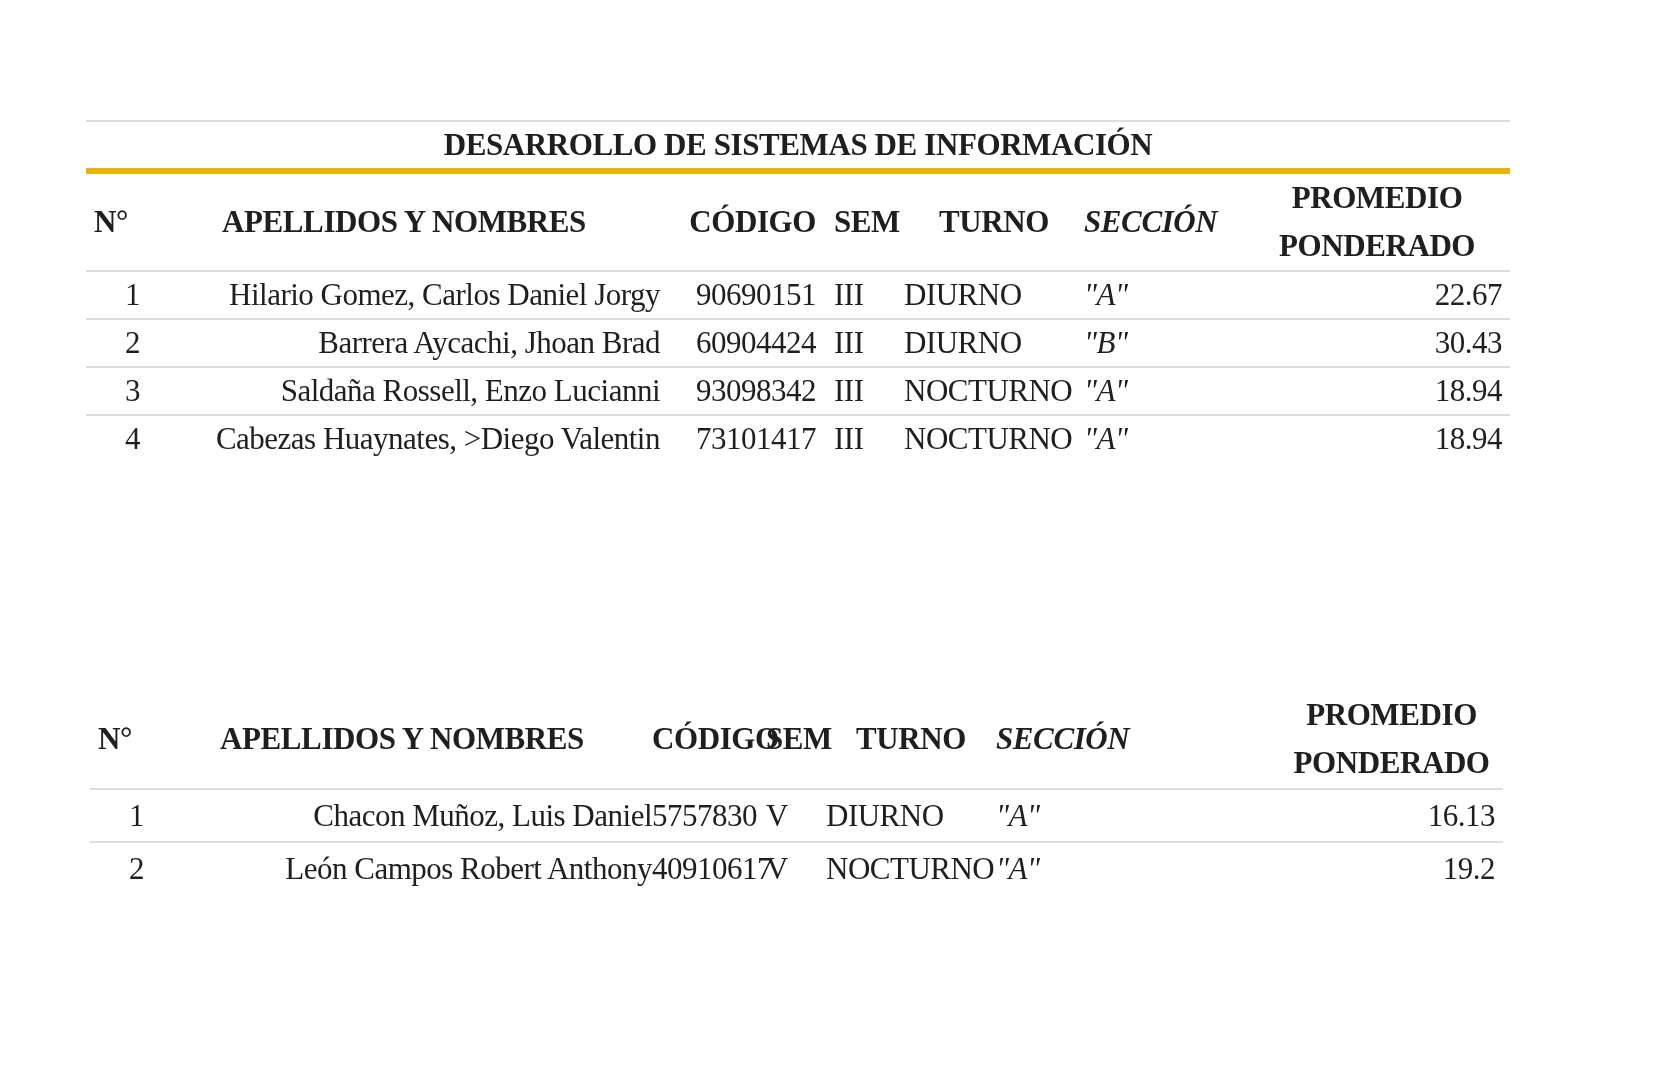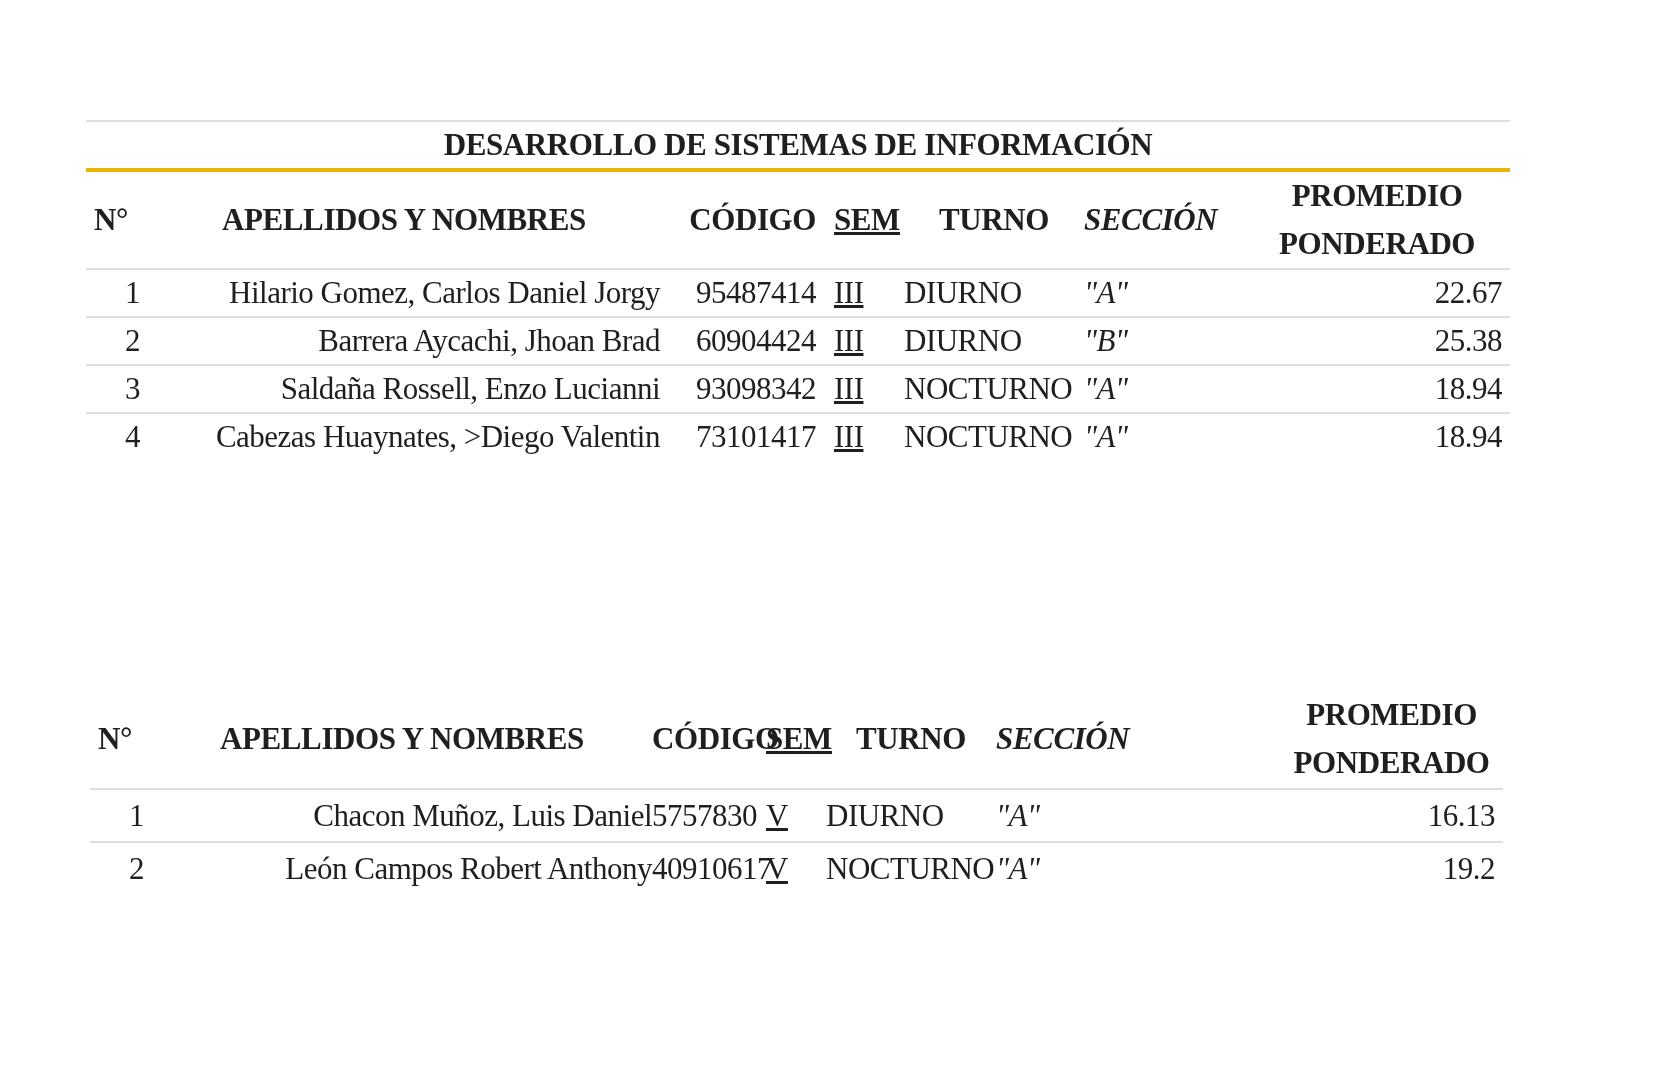--- a/index.html
+++ b/index.html
@@ -20,21 +20,21 @@
       border-collapse: collapse;
       table-layout: fixed;
     }
     .tbl td, .tbl th {
       padding: 0;
       white-space: nowrap;
       overflow: visible;
     }
     .tbl tr.title-row td {
       border-top: 2px solid #dedede;
-      border-bottom: 4px solid #eab308;
+      border-bottom: 6px solid #eab308;
       text-align: center;
       font-weight: bold;
       font-size: 31px;
       letter-spacing: -0.4px;
       vertical-align: middle;
     }
     .tbl tr.head-row th {
       border-bottom: 2px solid #dedede;
       font-weight: bold;
       font-size: 31px;
@@ -49,21 +49,21 @@
     }
     .tbl tr.data-row.sep td {
       border-bottom: 2px solid #dedede;
     }
     .c-no { text-align: right; padding-right: 8px !important; }
     .c-no-h { text-align: left; padding-left: 8px !important; }
     .c-name { text-align: right; }
     .c-name-h { text-align: center; }
     .c-code { text-align: right; padding-right: 4px !important; }
     .c-code-h { text-align: right; padding-right: 4px !important; }
-    .c-sem { text-align: left; padding-left: 14px !important; text-decoration: underline; }
+    .c-sem { text-align: left; padding-left: 14px !important; }
     .c-turno { text-align: left; }
     .c-turno-h { text-align: center; margin-top: 28px; }
     .c-sec { text-align: left; font-style: italic; }
     .c-prom { text-align: right; padding-right: 8px !important; }
     .c-prom-h { text-align: center; }
 
     
     #table-dsi { left: 86px; top: 120px; width: 1424px; }
     #table-dsi tr.title-row td { height: 46px; }
     #table-dsi tr.head-row th { height: 96px; }
@@ -100,34 +100,34 @@
     <th class="c-turno-h">TURNO</th>
     <th class="c-sec">SECCIÓN</th>
     <th class="c-prom-h">
       <div>PROMEDIO</div>
       <div>PONDERADO</div>
     </th>
   </tr>
   <tr class="data-row sep">
     <td class="c-no">1</td>
     <td class="c-name">Hilario Gomez, Carlos Daniel Jorgy</td>
-    <td class="c-code">95487414</td>
+    <td class="c-code">90690151</td>
     <td class="c-sem">III</td>
     <td class="c-turno">DIURNO</td>
     <td class="c-sec">"A"</td>
     <td class="c-prom">22.67</td>
   </tr>
   <tr class="data-row sep">
     <td class="c-no">2</td>
     <td class="c-name">Barrera Aycachi, Jhoan Brad</td>
     <td class="c-code">60904424</td>
     <td class="c-sem">III</td>
     <td class="c-turno">DIURNO</td>
     <td class="c-sec">"B"</td>
-    <td class="c-prom">25.38</td>
+    <td class="c-prom">30.43</td>
   </tr>
   <tr class="data-row sep">
     <td class="c-no">3</td>
     <td class="c-name">Saldaña Rossell, Enzo Lucianni</td>
     <td class="c-code">93098342</td>
     <td class="c-sem">III</td>
     <td class="c-turno">NOCTURNO</td>
     <td class="c-sec">"A"</td>
     <td class="c-prom">18.94</td>
   </tr>

